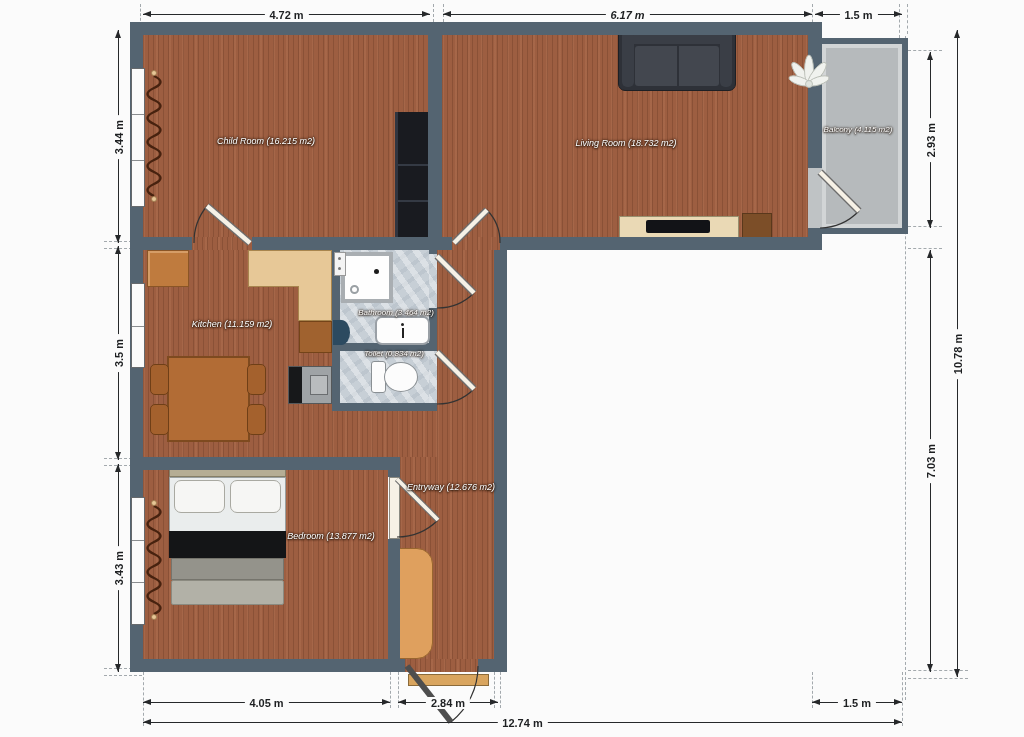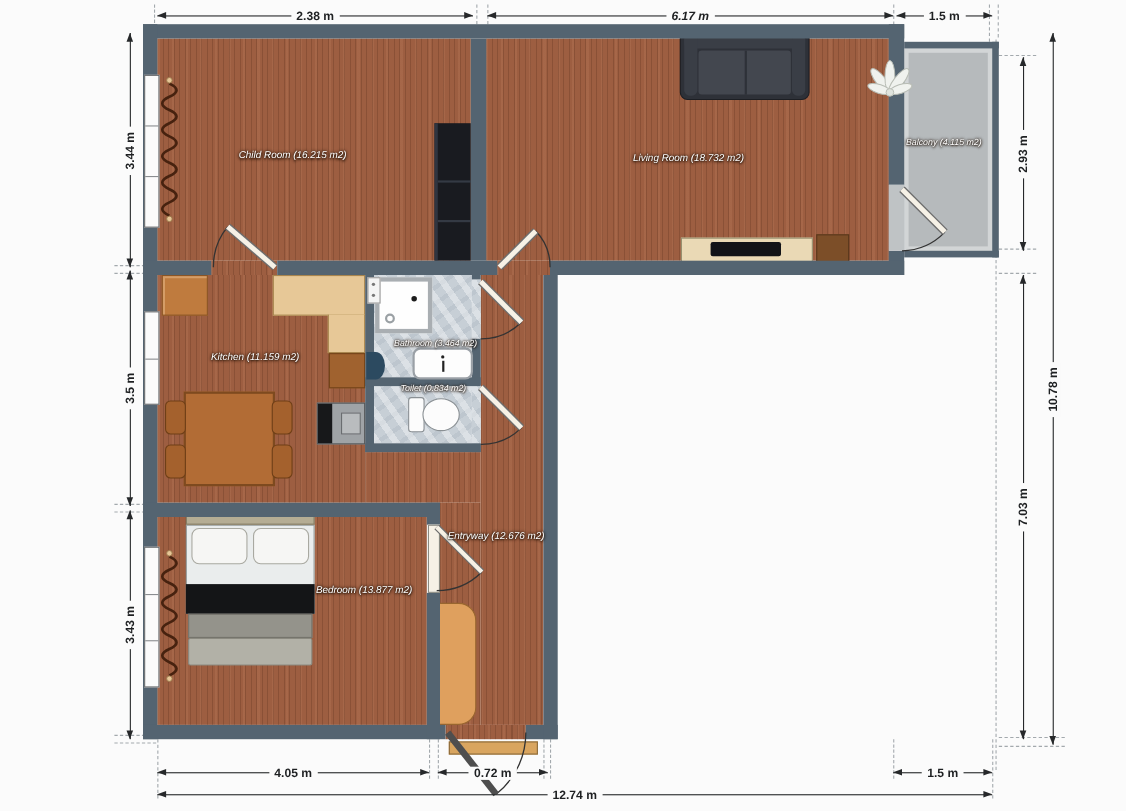--- a/index.html
+++ b/index.html
@@ -234,21 +234,21 @@
   <div class="room-label" style="left:266px;top:141px;">Child Room (16.215 m2)</div>
   <div class="room-label" style="left:626px;top:143px;">Living Room (18.732 m2)</div>
   <div class="room-label" style="left:858px;top:129px;font-size:8px;">Balcony (4.115 m2)</div>
   <div class="room-label" style="left:232px;top:324px;">Kitchen (11.159 m2)</div>
   <div class="room-label" style="left:396px;top:312px;font-size:8px;">Bathroom (3.464 m2)</div>
   <div class="room-label" style="left:394px;top:353px;font-size:8px;">Toilet (0.834 m2)</div>
   <div class="room-label" style="left:451px;top:487px;">Entryway (12.676 m2)</div>
   <div class="room-label" style="left:331px;top:536px;">Bedroom (13.877 m2)</div>
 
   <div class="dimh" style="left:143px;top:14px;width:287px;">
-    <span class="dlbl">2.38 m</span>
+    <span class="dlbl">4.72 m</span>
     </div>
   <div class="dimh" style="left:443px;top:14px;width:369px;font-style:italic;">
     <span class="dlbl">6.17 m</span>
     </div>
   <div class="dimh" style="left:815px;top:14px;width:87px;">
     <span class="dlbl">1.5 m</span>
     </div>
 
   <div class="dimv" style="left:118px;top:30px;height:213px;">
     <span class="dlbl">3.44 m</span>
@@ -267,21 +267,21 @@
     <span class="dlbl">10.78 m</span>
     </div>
   <div class="dimv" style="left:930px;top:250px;height:422px;">
     <span class="dlbl">7.03 m</span>
     </div>
 
   <div class="dimh" style="left:143px;top:702px;width:247px;">
     <span class="dlbl">4.05 m</span>
     </div>
   <div class="dimh" style="left:398px;top:702px;width:100px;">
-    <span class="dlbl">0.72 m</span>
+    <span class="dlbl">2.84 m</span>
     </div>
   <div class="dimh" style="left:812px;top:702px;width:90px;">
     <span class="dlbl">1.5 m</span>
     </div>
   <div class="dimh" style="left:143px;top:722px;width:759px;text-align:center;">
     <span class="dlbl">12.74 m</span>
     </div>
 
   <div class="dashv" style="left:140px;top:4px;height:26px;"></div>
   <div class="dashv" style="left:433px;top:4px;height:28px;"></div>

